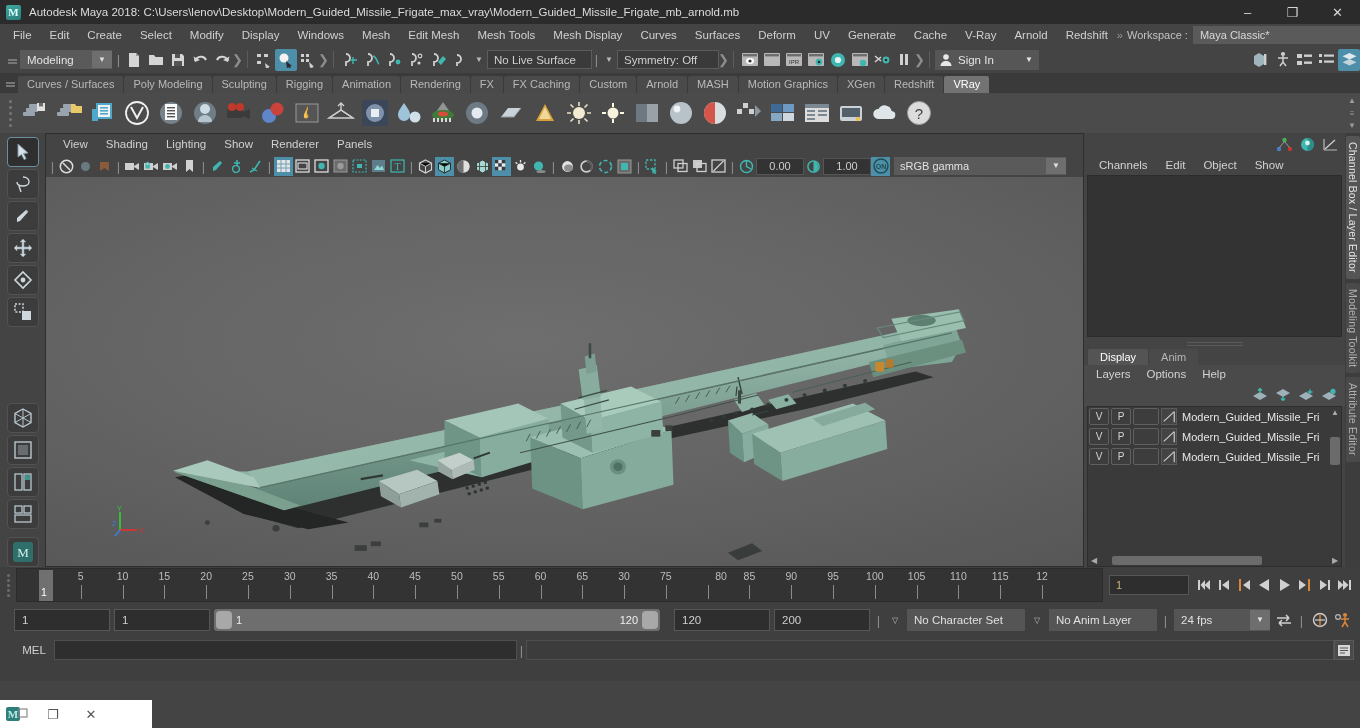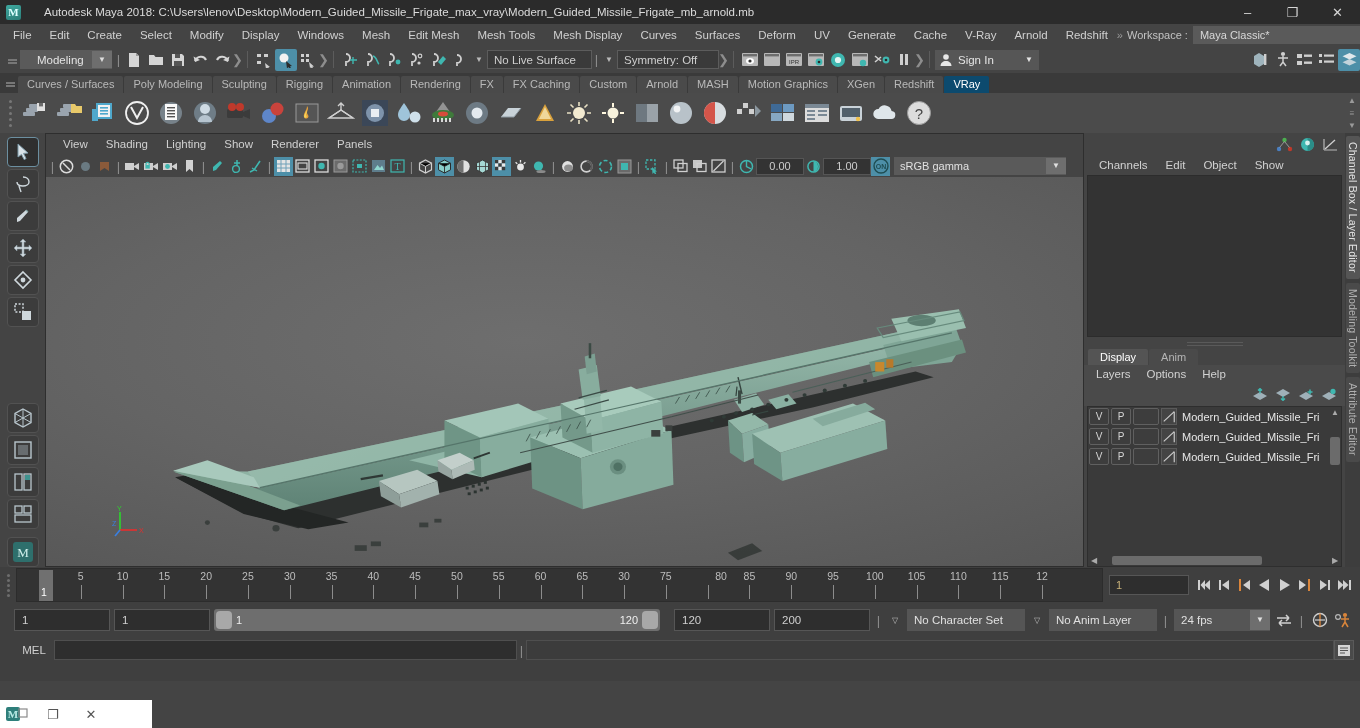--- a/index.html
+++ b/index.html
@@ -10,60 +10,60 @@
     font-size:11px;color:#c8c8c8;
     -webkit-font-smoothing:antialiased;
   }
   .app{position:relative;width:1360px;height:728px;background:#444;}
 
   
   .titlebar{height:24px;background:#2b2b2b;display:flex;align-items:center;padding-left:6px;}
   .maya-logo{width:15px;height:15px;background:linear-gradient(160deg,#3fa9a0,#2b7d78);
     border-radius:2px;color:#dff;font-size:11px;font-weight:bold;line-height:15px;text-align:center;
     font-family:"Liberation Serif",serif;}
-  .title-text{margin-left:23px;font-size:11.5px;color:#dcdcdc;white-space:nowrap;}
+  .title-text{margin-left:8px;font-size:11.5px;color:#dcdcdc;white-space:nowrap;}
   .win-btns{margin-left:auto;display:flex;height:24px;}
   .win-btn{width:45px;height:24px;display:flex;align-items:center;justify-content:center;
     color:#d6d6d6;font-size:13px;}
 
   
   .menubar{height:22px;background:#444;display:flex;align-items:center;padding-left:4px;position:relative;}
   .menu-item{padding:0 9px;height:22px;line-height:22px;font-size:11.5px;color:#d0d0d0;white-space:nowrap;}
   .ws-wrap{margin-left:auto;display:flex;align-items:center;padding-right:3px;}
   .ws-chev{color:#9a9a9a;font-size:11px;margin-right:4px;}
   .ws-label{font-size:11px;color:#c2c2c2;margin-right:5px;white-space:nowrap;}
   .ws-field{width:205px;height:18px;background:#5a5a5a;border:1px solid #5a5a5a;
     display:flex;align-items:center;}
   .ws-field span{padding-left:6px;font-size:11px;color:#d8d8d8;}
 
   
   .statusline{height:27px;background:#444;display:flex;align-items:center;padding-left:4px;gap:0;}
   .sl-combo{width:92px;height:19px;background:#5a5a5a;display:flex;align-items:center;
     font-size:11.5px;color:#e2e2e2;margin-right:2px;}
-  .sl-combo span{padding-left:17px;}
+  .sl-combo span{padding-left:7px;}
   .sl-combo .ar{margin-left:auto;width:20px;text-align:center;background:#6e6e6e;height:17px;
     line-height:17px;font-size:8px;color:#ddd;}
   .sep{width:1px;height:17px;background:#5c5c5c;margin:0 5px;}
   .sep-b{width:9px;height:20px;display:flex;align-items:center;justify-content:center;color:#8d8d8d;
     font-size:13px;}
   .tbtn{width:22px;height:22px;display:flex;align-items:center;justify-content:center;}
   .tbtn.on{background:#4d8fa8;border-radius:2px;}
   .fld{height:19px;background:#3a3a3a;border:1px solid #5c5c5c;display:flex;align-items:center;
     padding:0 6px;font-size:11.5px;color:#cfcfcf;}
   .signin{width:104px;height:20px;background:#565656;display:flex;align-items:center;
     padding-left:4px;gap:5px;font-size:11.5px;color:#e4e4e4;}
   .signin .ar{margin-left:auto;margin-right:6px;font-size:8px;}
 
   
   .shelfbar{height:20px;background:#3a3a3a;display:flex;align-items:flex-end;padding-left:2px;}
   .grip{width:16px;height:20px;display:flex;align-items:center;justify-content:center;}
   .grip i{display:block;width:9px;height:2px;background:#777;box-shadow:0 3px 0 #777;}
   .shelf-tab{height:17px;line-height:17px;padding:0 9px;font-size:11px;color:#b9b9b9;
     background:#4a4a4a;margin-right:1px;border-radius:2px 2px 0 0;white-space:nowrap;}
-  .shelf-tab.active{background:#0c4a6e;color:#fff;}
+  .shelf-tab.active{background:#737373;color:#fff;}
   .shelficons{height:40px;background:#4b4b4b;display:flex;align-items:center;padding-left:2px;
     position:relative;}
   .sgrip{width:16px;height:40px;display:flex;align-items:center;justify-content:center;}
   .sgrip i{display:block;width:3px;height:3px;background:#777;border-radius:50%;
     box-shadow:0 6px 0 #777,0 12px 0 #777,0 -6px 0 #777,0 -12px 0 #777;}
   .sicon{width:34px;height:34px;display:flex;align-items:center;justify-content:center;
     position:relative;}
   .shelf-scroll{position:absolute;right:2px;top:3px;width:12px;height:34px;display:flex;
     flex-direction:column;justify-content:space-between;align-items:center;color:#9a9a9a;font-size:8px;}
 

